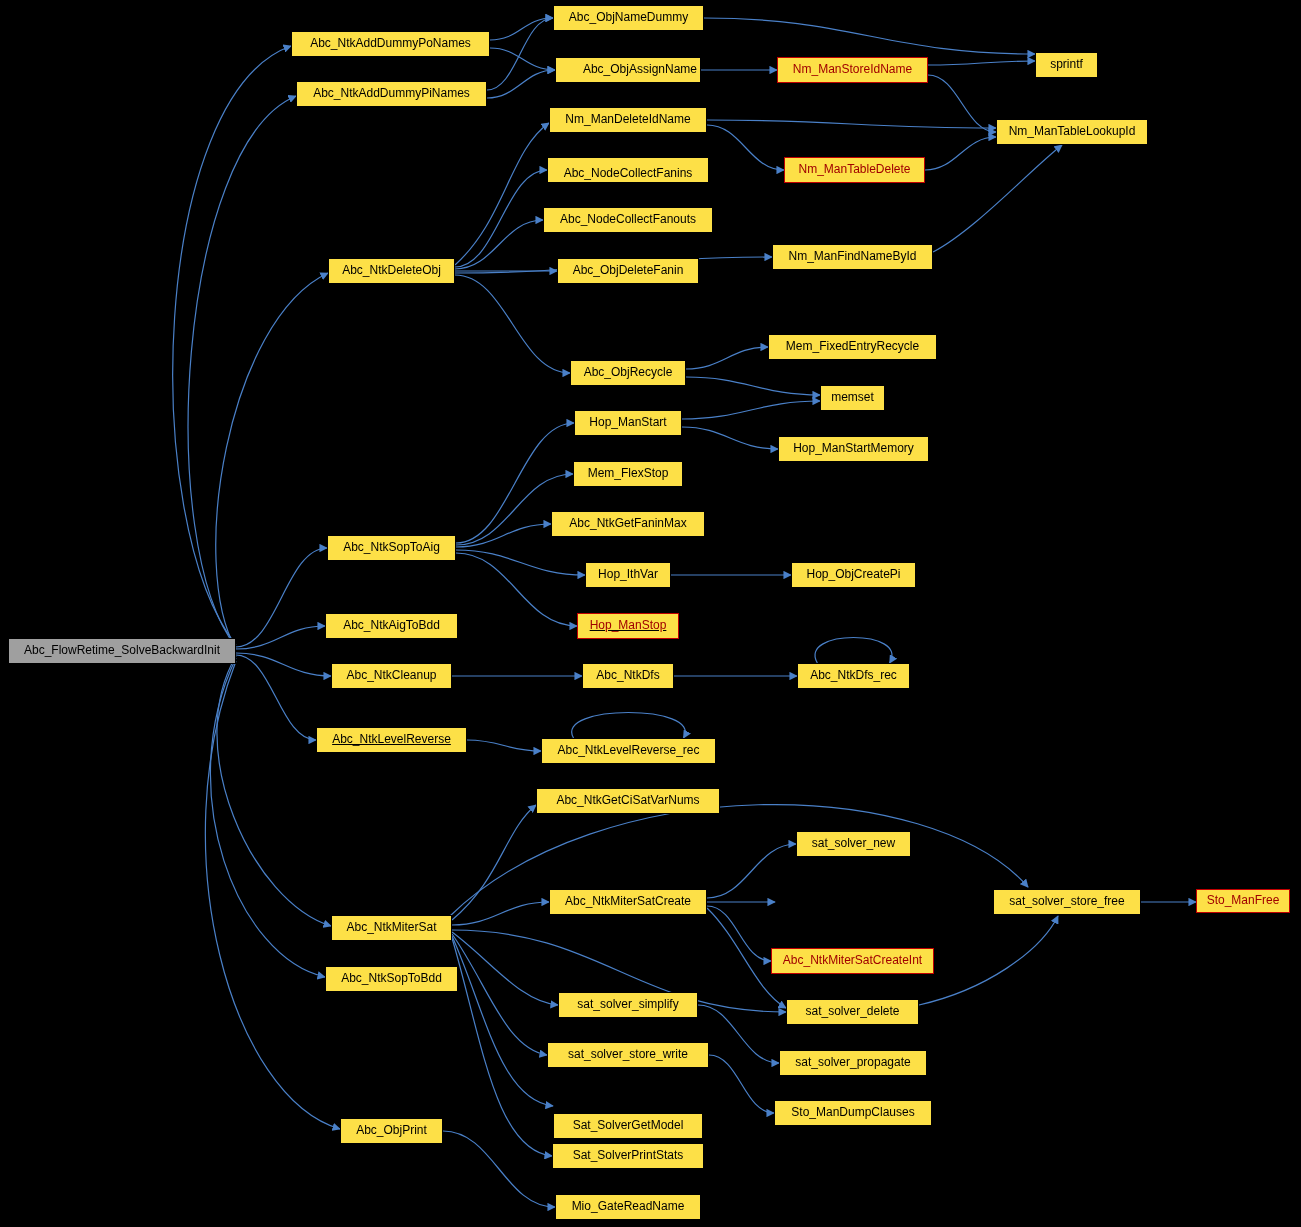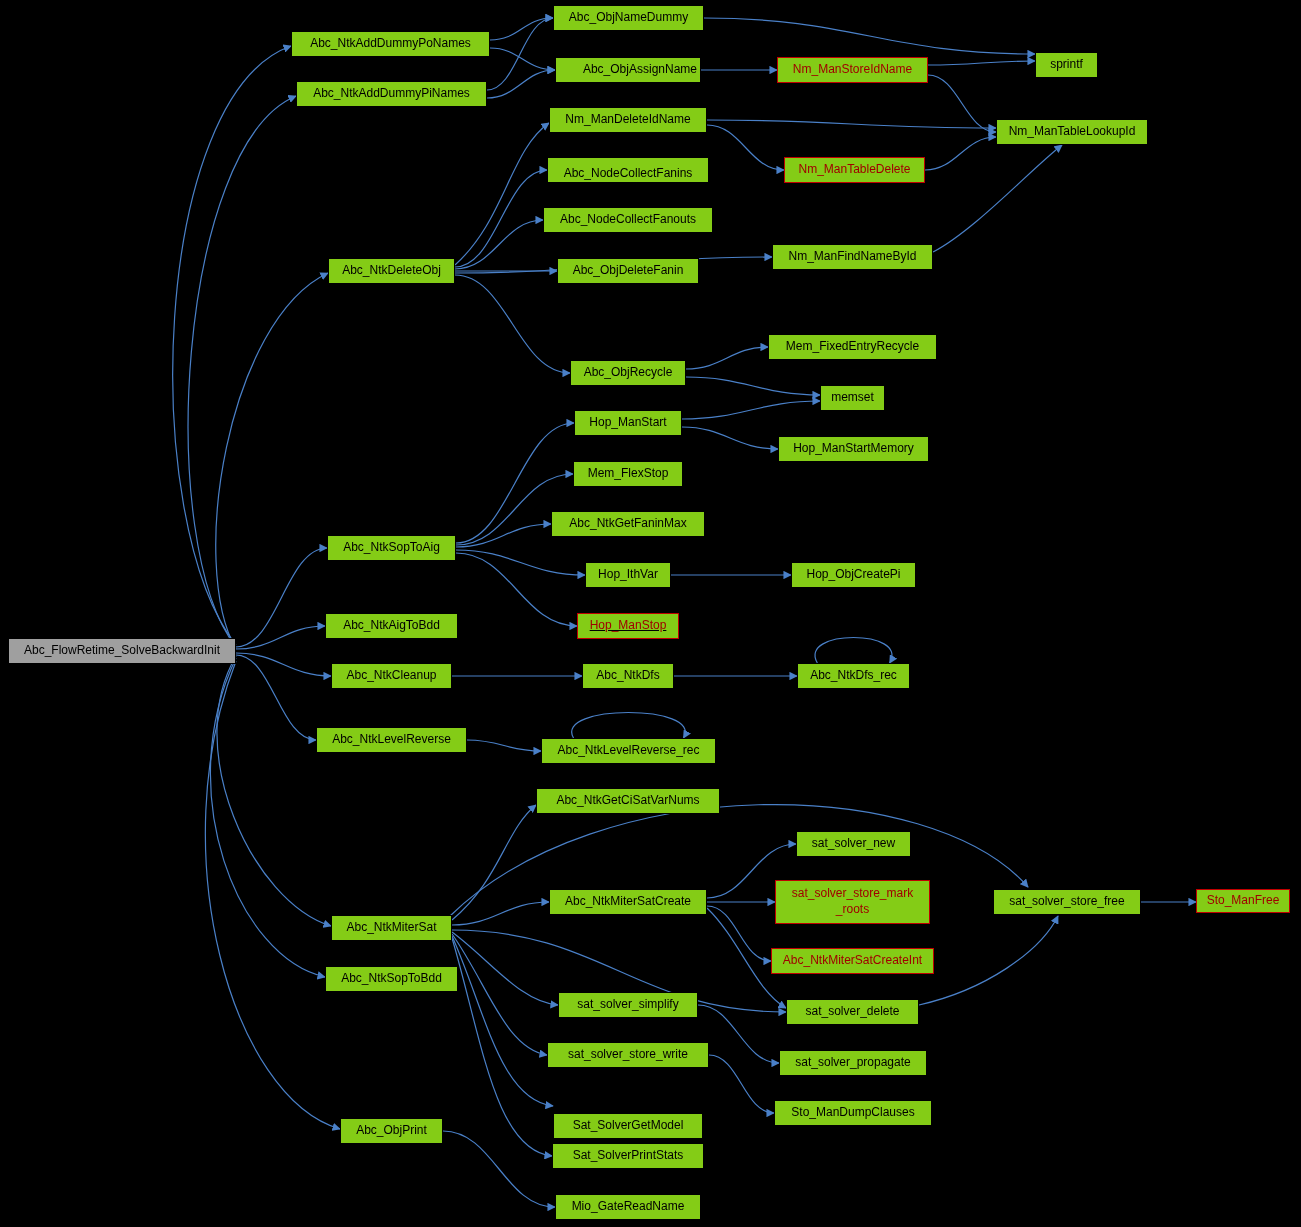--- a/index.html
+++ b/index.html
@@ -1,19 +1,19 @@
 <!DOCTYPE html>
 <html style="--bg: #000000; --root-bg: #9f9f9f; --flag: #c00000; --flag-text: #a00000;"><head>
 <meta charset="utf-8">
 <style>
   html,body{margin:0;padding:0;background:var(--bg,#000);}
   #canvas{position:relative;width:1301px;height:1227px;background:var(--bg,#000);overflow:hidden;}
   #edge-layer{position:absolute;left:0;top:0;z-index:1;}
   .edge{stroke-width:1.2;}
-  .node{position:absolute;box-sizing:border-box;background:#84cc16;border:1px solid #000;
+  .node{position:absolute;box-sizing:border-box;background:#fde047;border:1px solid #000;
         display:flex;align-items:center;justify-content:center;z-index:2;}
   .node-label{font:12px "Liberation Sans", sans-serif;color:#000;text-align:center;
               white-space:pre-line;line-height:1.3;padding:0 3px;}
   .node.root{background:var(--root-bg,#9f9f9f);}
   .node.flagged{border-color:var(--flag,#c00000);}
   .node.flagged .node-label{color:var(--flag-text,#a00000);}
 </style>
 </head>
 <body>
 
@@ -168,38 +168,34 @@
     </div>
     <div class="node" style="left: 331px; top: 663px; width: 121px; height: 26px;">
       <span class="node-label">Abc_NtkCleanup</span>
     </div>
     <div class="node" style="left: 582px; top: 663px; width: 92px; height: 26px;">
       <span class="node-label">Abc_NtkDfs</span>
     </div>
     <div class="node" style="left: 797px; top: 663px; width: 113px; height: 26px;">
       <span class="node-label">Abc_NtkDfs_rec</span>
     </div>
-    <div class="node" style="left: 316px; top: 727px; width: 151px; height: 26px;">
+    <div class="node" style="left: 316px; top: 727px; width: 151px; height: 26px; text-decoration: underline;">
       <span class="node-label">Abc_NtkLevelReverse</span>
     </div>
     <div class="node" style="left: 541px; top: 738px; width: 175px; height: 26px;">
       <span class="node-label">Abc_NtkLevelReverse_rec</span>
     </div>
     <div class="node" style="left: 536px; top: 788px; width: 184px; height: 26px;">
       <span class="node-label">Abc_NtkGetCiSatVarNums</span>
     </div>
     <div class="node" style="left: 796px; top: 831px; width: 115px; height: 26px;">
       <span class="node-label">sat_solver_new</span>
     </div>
     <div class="node" style="left: 549px; top: 889px; width: 158px; height: 26px;">
       <span class="node-label">Abc_NtkMiterSatCreate</span>
-    </div>
-    <div class="node flagged" style="left: 775px; top: 880px; width: 155px; height: 44px;">
-      <span class="node-label">sat_solver_store_mark
-_roots</span>
     </div>
     <div class="node" style="left: 331px; top: 915px; width: 121px; height: 26px;">
       <span class="node-label">Abc_NtkMiterSat</span>
     </div>
     <div class="node flagged" style="left: 771px; top: 948px; width: 163px; height: 26px;">
       <span class="node-label">Abc_NtkMiterSatCreateInt</span>
     </div>
     <div class="node" style="left: 993px; top: 889px; width: 148px; height: 26px;">
       <span class="node-label">sat_solver_store_free</span>
     </div>

